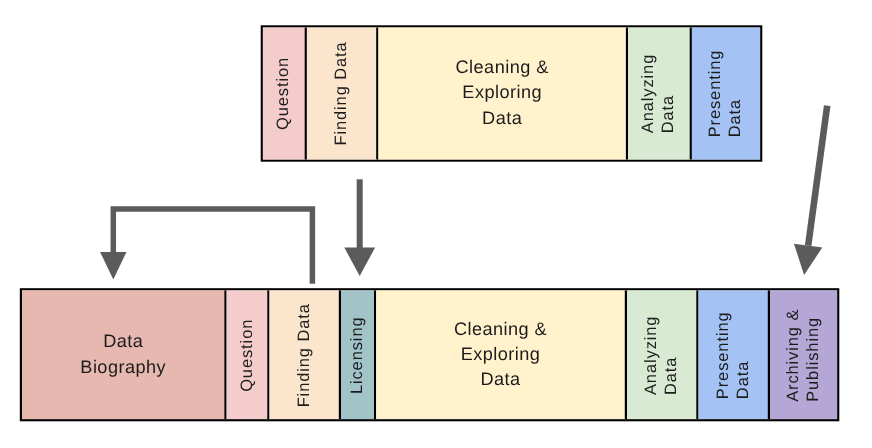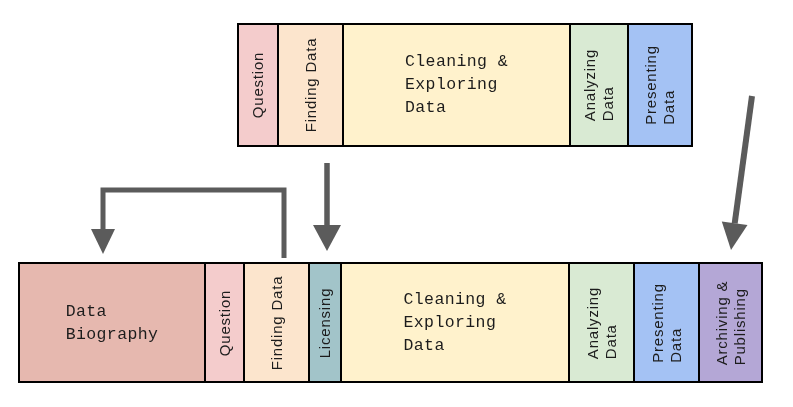--- a/index.html
+++ b/index.html
@@ -43,22 +43,21 @@
     font-size: 15px;
     line-height: 1.22;
     letter-spacing: 0.8px;
     text-align: left;
   }
   .lbl.horiz {
     transform: translate(-50%, -50%);
     font-size: 16.5px;
     line-height: 1.4;
     letter-spacing: 0.4px;
-    text-align: left;
-    font-family: Liberation Mono, monospace;
+    text-align: center;
   }
   .arrows {
     position: absolute;
     left: 0; top: 0;
     width: 793px; height: 407px;
     pointer-events: none;
   }
 </style>
 </head>
 <body>

